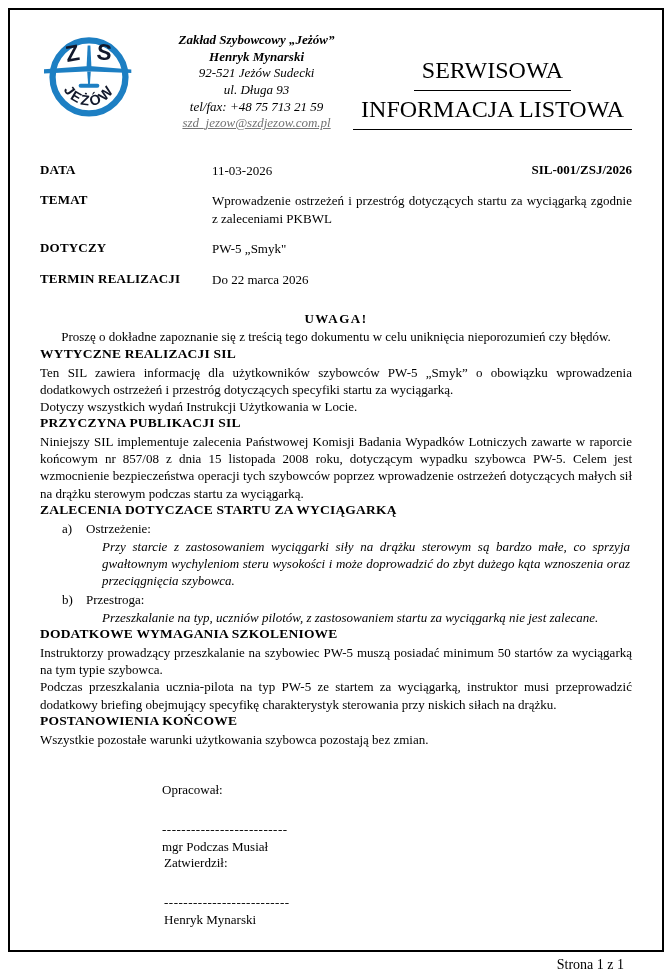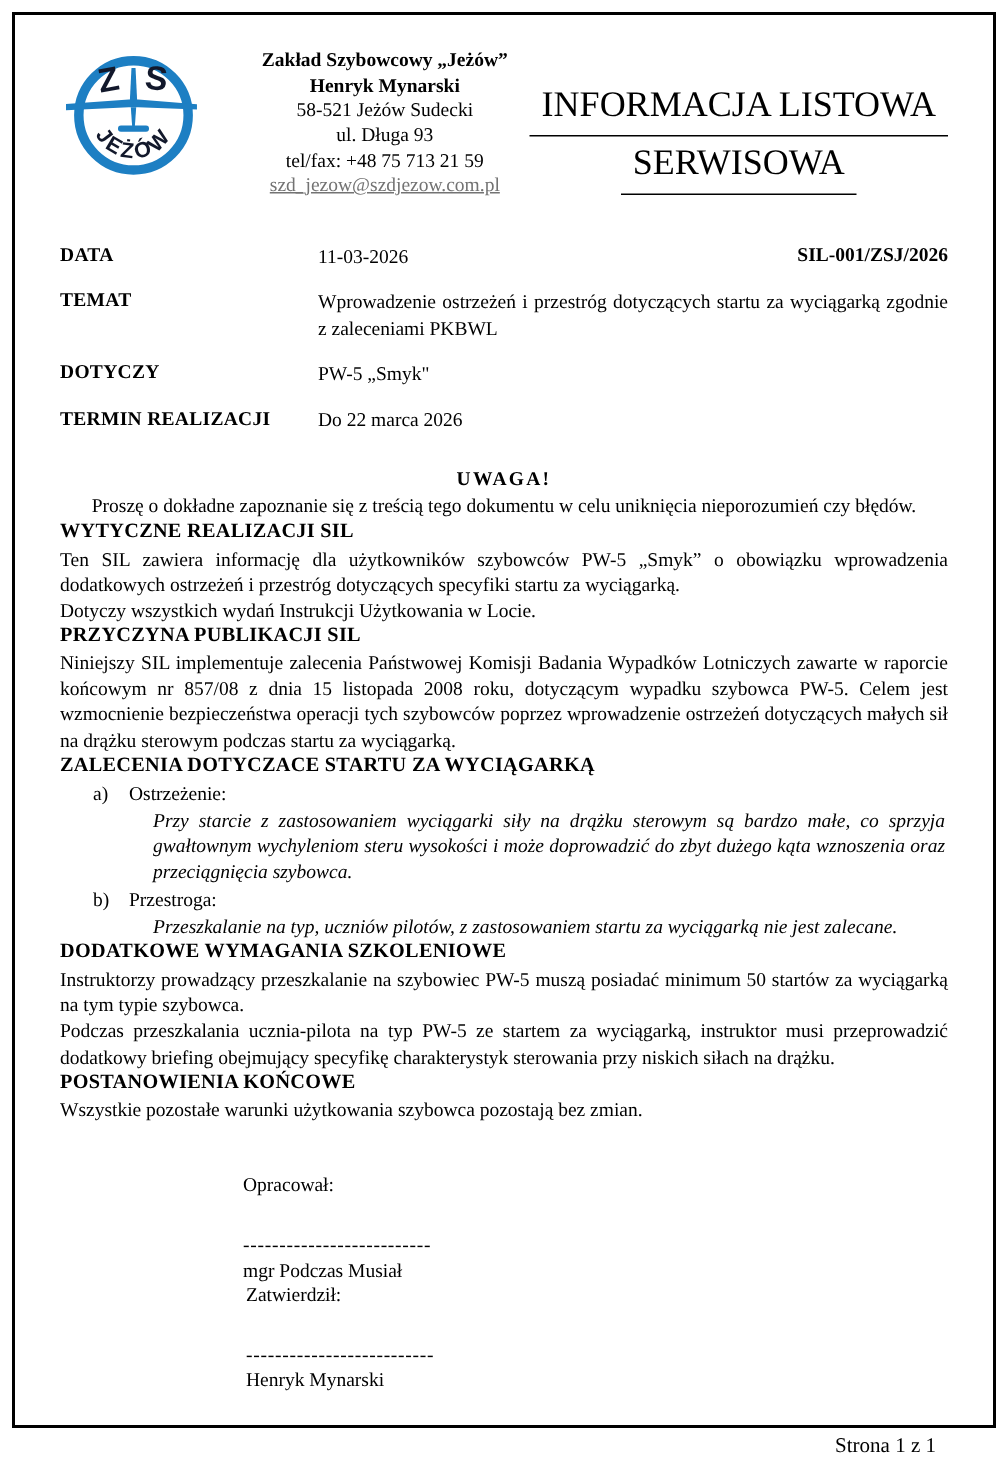--- a/index.html
+++ b/index.html
@@ -9,21 +9,21 @@
     color:#000;
   }
   .frame{
     position:absolute;left:8px;top:8px;width:656px;height:944px;
     border:2px solid #000;box-sizing:border-box;
     padding:20px 30px 0 30px;overflow:hidden;
   }
   
   .header{display:flex;align-items:flex-start;}
   .logo{width:90px;height:92px;flex-shrink:0;margin-left:4px;}
-  .company{width:252px;margin-left:26px;text-align:center;font-size:13px;line-height:1.28;padding-top:2px;}
+  .company{width:252px;margin-left:26px;text-align:center;font-size:13px;line-height:1.28;padding-top:2px;font-style:italic;}
   .company .b{font-weight:bold;}
   .company a{color:#737373;text-decoration:underline;}
   .title-block{flex:1;text-align:center;margin-top:22px;font-size:24px;line-height:1.55;white-space:nowrap;}
   .title-block .tl{display:inline-block;border-bottom:1.5px solid #000;padding:0 8px 1px 8px;}
   
   .meta{margin-top:30px;font-size:13px;}
   .meta-row{display:flex;align-items:flex-start;margin-bottom:13px;}
   .meta-label{width:172px;font-weight:bold;flex-shrink:0;letter-spacing:.2px;}
   .meta-value{flex:1;text-align:justify;line-height:1.35;}
   .meta-right{font-weight:bold;margin-left:16px;white-space:nowrap;}
@@ -72,29 +72,29 @@
           <path id="arcPath" d="M 24,67 A 31.5,31.5 0 0 0 76,67"></path>
         </defs>
       <text font-size="16" font-weight="bold" fill="#12182b" letter-spacing="2.5" font-family="Liberation Sans, sans-serif">
         <textPath href="#arcPath" startOffset="50%" text-anchor="middle">JEŻÓW</textPath>
       </text>
     </svg>
 
     <div class="company">
       <div class="b">Zakład Szybowcowy „Jeżów”</div>
       <div class="b">Henryk Mynarski</div>
-      <div>58-521 Jeżów Sudecki</div>
+      <div>92-521 Jeżów Sudecki</div>
       <div>ul. Długa 93</div>
       <div>tel/fax: +48 75 713 21 59</div>
       <div><a href="#">szd_jezow@szdjezow.com.pl</a></div>
     </div>
 
     <div class="title-block">
+      <div><span class="tl">SERWISOWA</span></div>
       <div><span class="tl">INFORMACJA LISTOWA</span></div>
-      <div><span class="tl">SERWISOWA</span></div>
     </div>
   </div>
 
   <div class="meta">
     <div class="meta-row">
       <div class="meta-label">DATA</div>
       <div class="meta-value">11-03-2026</div>
       <div class="meta-right">SIL-001/ZSJ/2026</div>
     </div>
     <div class="meta-row">

